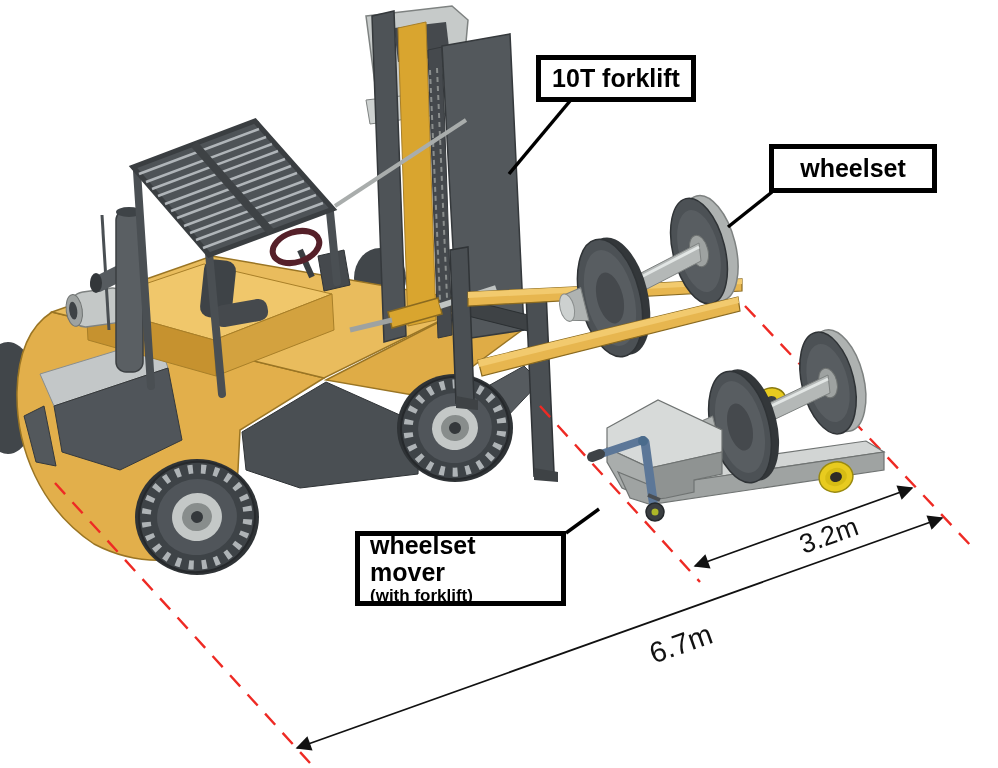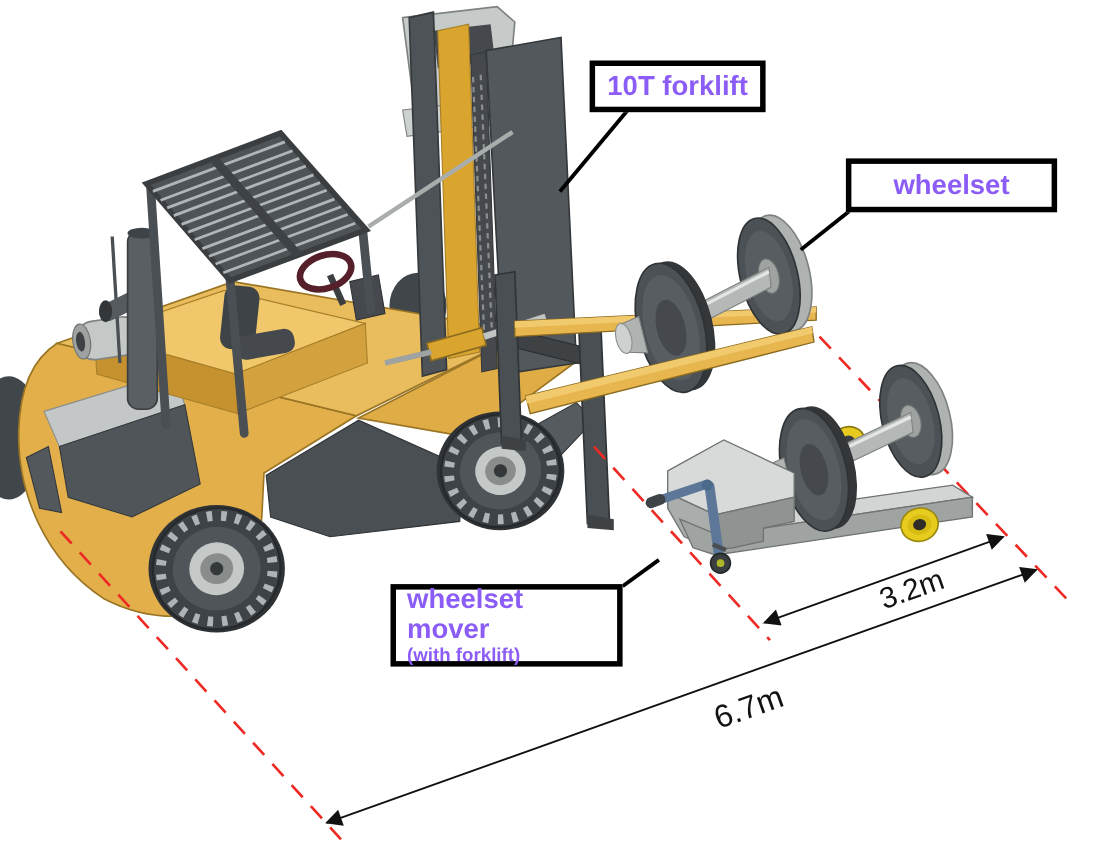--- a/index.html
+++ b/index.html
@@ -4,24 +4,24 @@
 <style>
   html,body{margin:0;padding:0;background:#ffffff;}
   .stage{
     position:relative;width:998px;height:768px;background:#ffffff;overflow:hidden;
     font-family:"Liberation Sans","DejaVu Sans",sans-serif;color:#111;
   }
   .stage svg{position:absolute;left:0;top:0;}
   .anno-box{
     position:absolute;border:5px solid #000;background:#fff;box-sizing:border-box;
     display:flex;align-items:center;justify-content:center;
-    font-weight:bold;color:#8b5cf6;line-height:1.1;
+    font-weight:bold;color:#000000;line-height:1.1;
   }
   .anno-box.forklift{left:536px;top:55px;width:160px;height:47px;font-size:25px;}
-  .anno-box.wheelset{left:769px;top:144px;width:192px;height:49px;font-size:25px;}
+  .anno-box.wheelset{left:769px;top:144px;width:168px;height:49px;font-size:25px;}
   .anno-box.mover{
     left:355px;top:531px;width:211px;height:75px;
     flex-direction:column;align-items:flex-start;justify-content:center;
     padding:2px 10px;
   }
   .anno-box.mover .line1{font-size:25px;}
   .anno-box.mover .line2{font-size:17px;}
   .dim-label{
     position:absolute;font-weight:500;color:#111;white-space:nowrap;
   }

